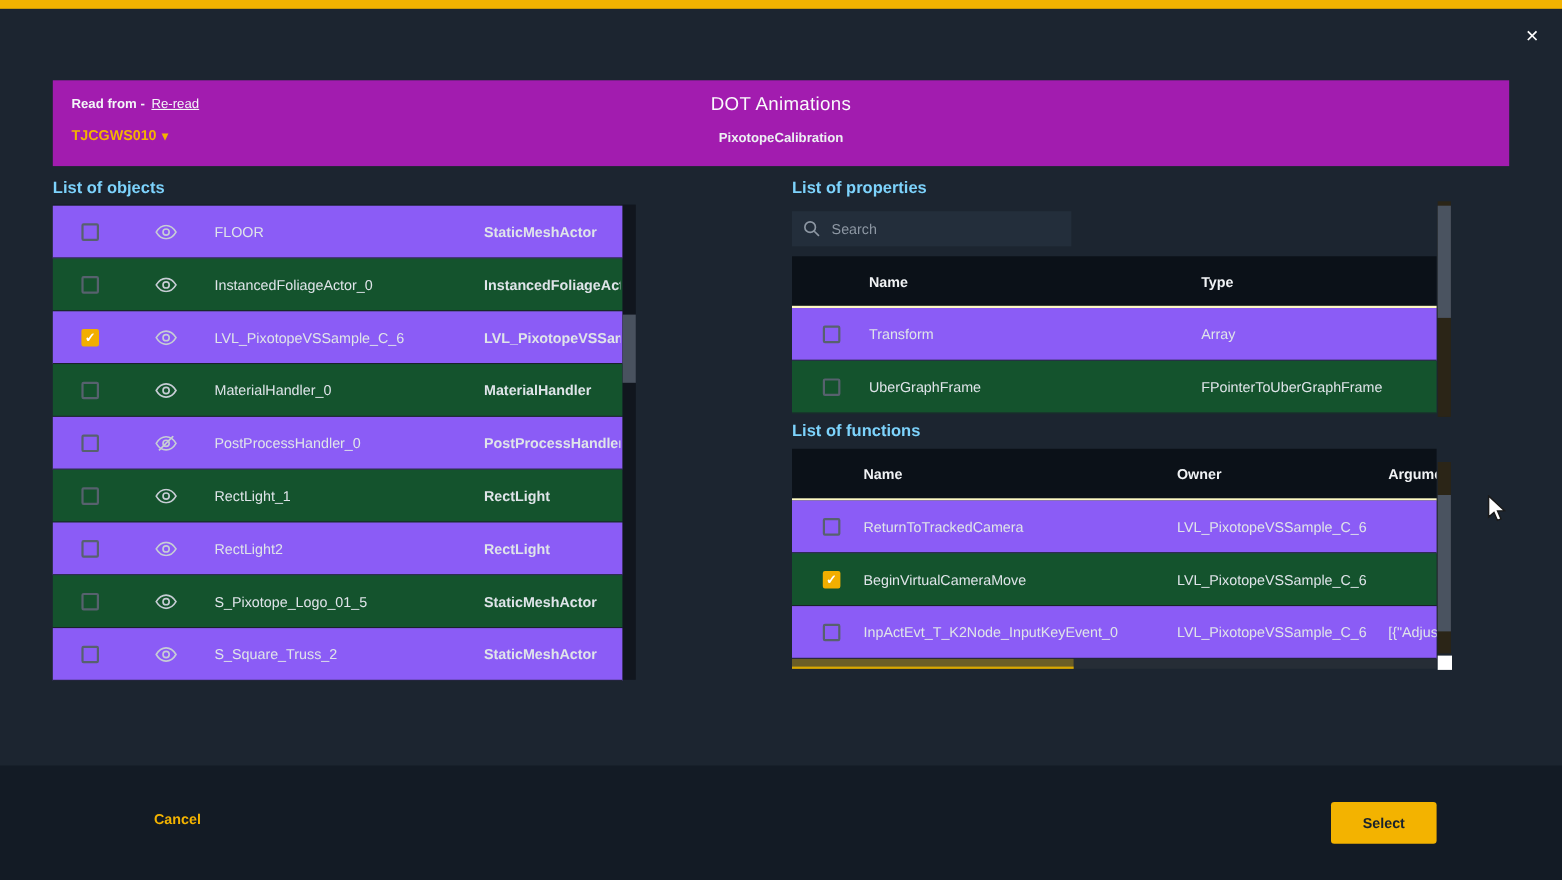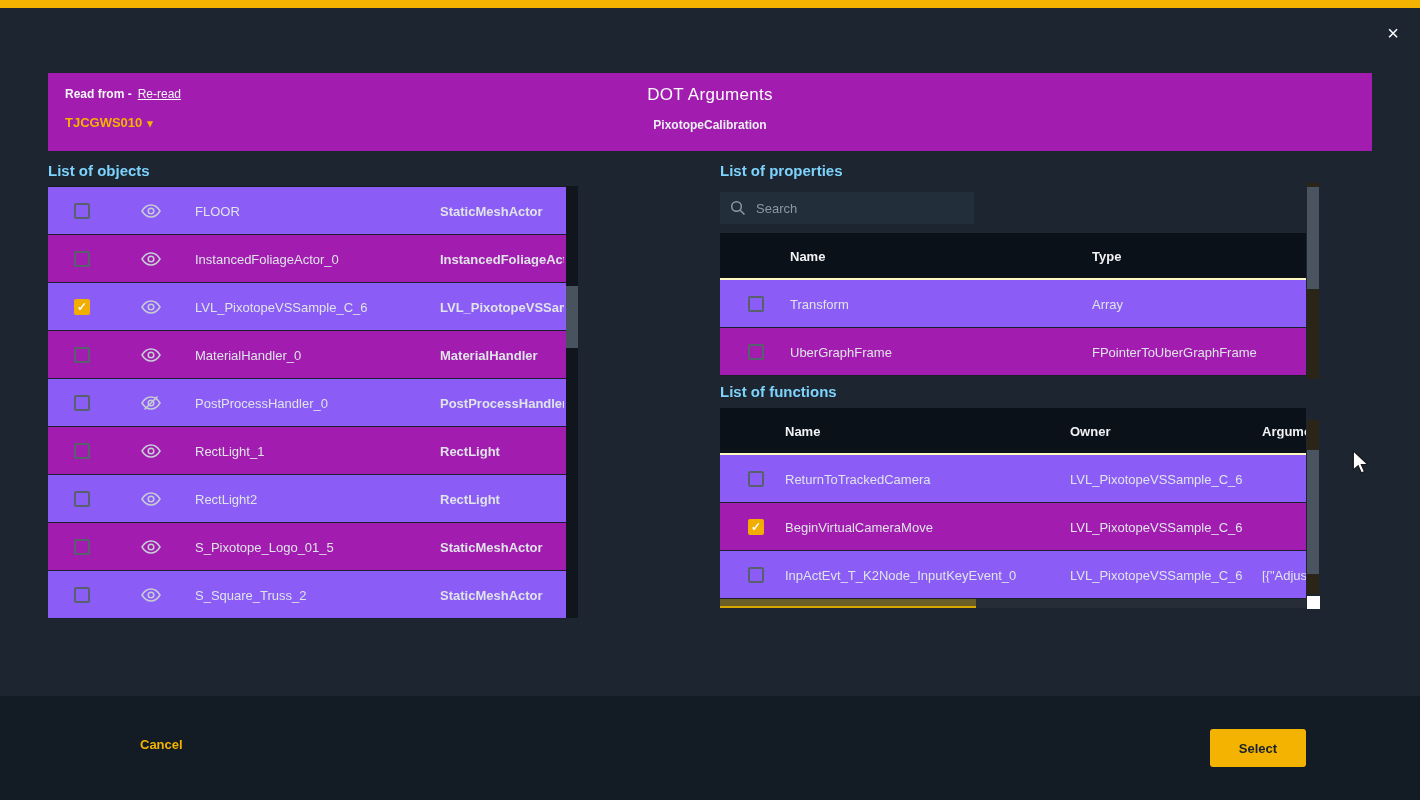--- a/index.html
+++ b/index.html
@@ -27,21 +27,21 @@
   .source-line .caret { font-size:11px; margin-left:5px; color:#F3B300; }
   .header-center { position:absolute; left:0; top:0; width:100%; text-align:center; }
   .dialog-title { margin-top:12px; font-size:17px; font-weight:normal; color:#FAFBFC; letter-spacing:0.3px; }
   .dialog-subtitle { margin-top:13px; font-size:12px; font-weight:bold; color:#EDF0F3; }
 
   .section-heading { position:absolute; font-size:15px; font-weight:bold; color:#7dd3fc; }
 
   
   .row { position:relative; height:48px; border-bottom:1px solid #1A212C; cursor:pointer; }
   .r-light { background:#8b5cf6; }
-  .r-dark  { background:#a21caf; }
+  .r-dark  { background:#14532d; }
   .cell { position:absolute; top:50%; transform:translateY(-50%); font-size:13px; color:#DFE4E9; white-space:nowrap; }
   .thead { position:relative; height:47px; background:#0B1118; border-bottom:2px solid #fef9c3; }
   .thead .cell { font-weight:bold; color:#F1F3F5; }
 
   .checkbox {
     position:absolute; top:50%; transform:translateY(-50%);
     width:16px; height:16px; border:2px solid #57616E; border-radius:2px; background:transparent;
   }
   .checkbox.checked { background:#F2AE00; border-color:#F2AE00; }
   .checkbox.checked::after {
@@ -113,21 +113,21 @@
 <div class="header">
   <div class="header-left">
     <div class="read-line">
       <span class="read-label">Read from -</span><span class="reread">Re-read</span>
     </div>
     <div class="source-line">
       <span>TJCGWS010</span><span class="caret">▾</span>
     </div>
   </div>
   <div class="header-center">
-    <div class="dialog-title">DOT Arguments</div>
+    <div class="dialog-title">DOT Animations</div>
     <div class="dialog-subtitle">PixotopeCalibration</div>
   </div>
 </div>
 
 <h2 class="section-heading" style="left:48px; top:162px;">List of objects</h2>
 
 <div class="objects-table">
   <div class="row r-light">
     <span class="checkbox"></span>
     <span class="eye"><svg width="20" height="14" viewBox="0 0 20 14">

